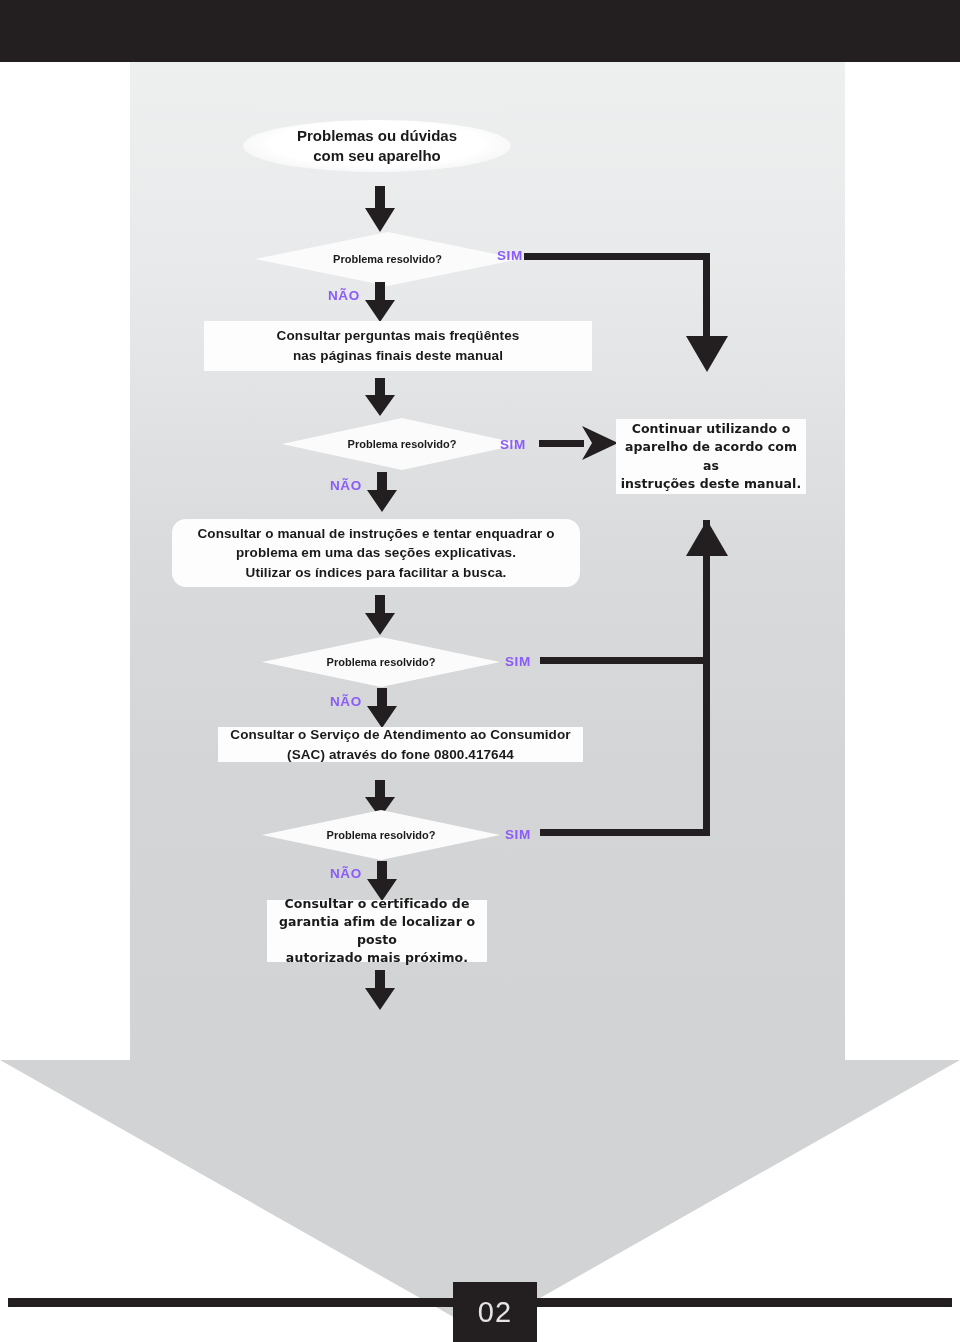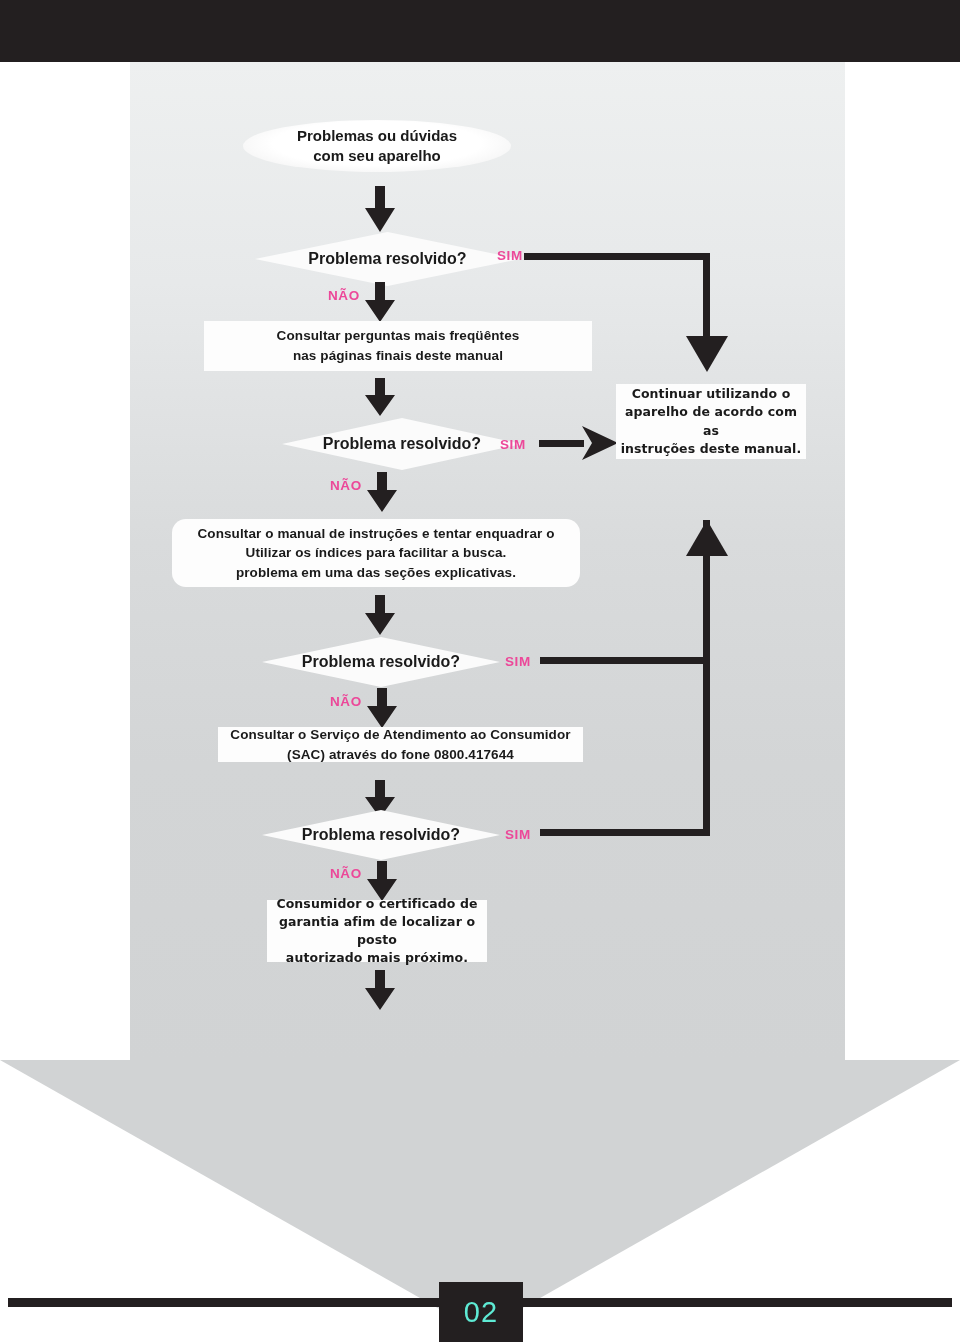--- a/index.html
+++ b/index.html
@@ -26,24 +26,24 @@
     background: #231f20;
   }
   .footer-rule {
     position: absolute;
     left: 8px; top: 1298px;
     width: 944px; height: 9px;
     background: #231f20;
   }
   .page-badge {
     position: absolute;
-    left: 439px; top: 1282px;
+    left: 453px; top: 1282px;
     width: 84px; height: 60px;
     background: #231f20;
-    color: #5eead4;
+    color: #e5e5e5;
     font-size: 29px;
     letter-spacing: 1px;
     display: flex;
     align-items: center;
     justify-content: center;
   }
 
   
   .bg-panel {
     position: absolute;
@@ -82,29 +82,29 @@
   }
   .ellipse {
     border-radius: 50%;
     background: radial-gradient(ellipse at 50% 45%, #ffffff 55%, #f4f4f4 80%, #e9eaea 100%);
     font-size: 15px;
     line-height: 1.35;
   }
   .diamond {
     background: #fbfbfb;
     clip-path: polygon(50% 0%, 100% 50%, 50% 100%, 0% 50%);
-    font-size: 16px;
+    font-size: 11px;
   }
   .diamond > span { display:block; transform: translateY(0px); }
 
   
   .lbl {
     position: absolute;
     font-weight: bold;
-    color: #ec4899;
+    color: #8b5cf6;
     font-size: 13.5px;
     letter-spacing: 0.6px;
     white-space: nowrap;
   }
 
   
   .vline { position: absolute; background: #231f20; }
   .hline { position: absolute; background: #231f20; }
 
   .arrow-dn {
@@ -180,33 +180,33 @@
       </svg>
   </div>
 
   <div class="hline" style="left:539px; top:440px; width:45px; height:7px;"></div>
   <div class="arrow-dn" style="left:582px; top:426px;">
     <svg width="36" height="34" viewBox="0 0 36 34">
         <path class="fill" d="M0 0 L36 17 L0 34 L10 17 Z"></path>
       </svg>
   </div>
 
-  <div class="node box cond" style="left:616px; top:384px; width:190px; height:75px;">
+  <div class="node box cond" style="left:616px; top:419px; width:190px; height:75px;">
     <div>
       <div>Continuar utilizando o</div>
       <div>aparelho de acordo com as</div>
       <div>instruções deste manual.</div>
     </div>
   </div>
 
   <div class="node box" style="left:172px; top:519px; width:408px; height:68px;border-radius:14px;">
     <div>
       <div>Consultar o manual de instruções e tentar enquadrar o</div>
+      <div>problema em uma das seções explicativas.</div>
       <div>Utilizar os índices para facilitar a busca.</div>
-      <div>problema em uma das seções explicativas.</div>
     </div>
   </div>
 
   <div class="arrow-dn" style="left:361px; top:595px;">
     <svg width="38" height="40" viewBox="0 0 38 40">
         <path class="fill" d="M14 0 h10 v18 h10 L19 40 L4 18 h10 Z"></path>
       </svg>
   </div>
 
   <div class="node diamond" style="left:262px; top:637px; width:238px; height:50px;">
@@ -248,21 +248,21 @@
 
   <div class="vline" style="left:703px; top:520px; width:7px; height:316px;"></div>
   <div class="arrow-dn" style="left:686px; top:520px;">
     <svg width="42" height="36" viewBox="0 0 42 36">
         <path class="fill" d="M21 0 L42 36 L0 36 Z"></path>
       </svg>
   </div>
 
   <div class="node box cond" style="left:267px; top:900px; width:220px; height:62px;">
     <div>
-      <div>Consumidor o certificado de</div>
+      <div>Consultar o certificado de</div>
       <div>garantia afim de localizar o posto</div>
       <div>autorizado mais próximo.</div>
     </div>
   </div>
 
   <div class="arrow-dn" style="left:361px; top:970px;">
     <svg width="38" height="40" viewBox="0 0 38 40">
         <path class="fill" d="M14 0 h10 v18 h10 L19 40 L4 18 h10 Z"></path>
       </svg>
   </div>

